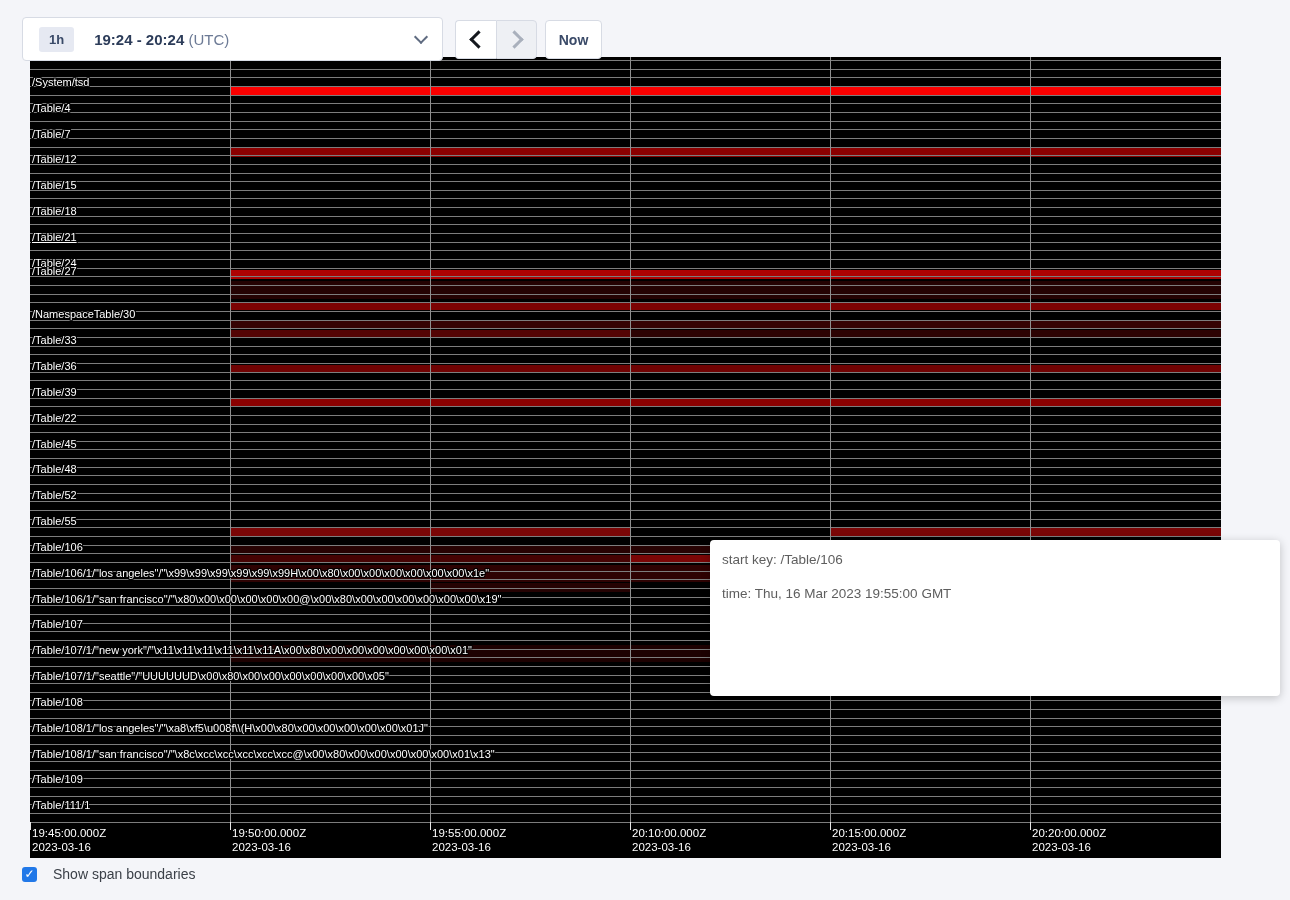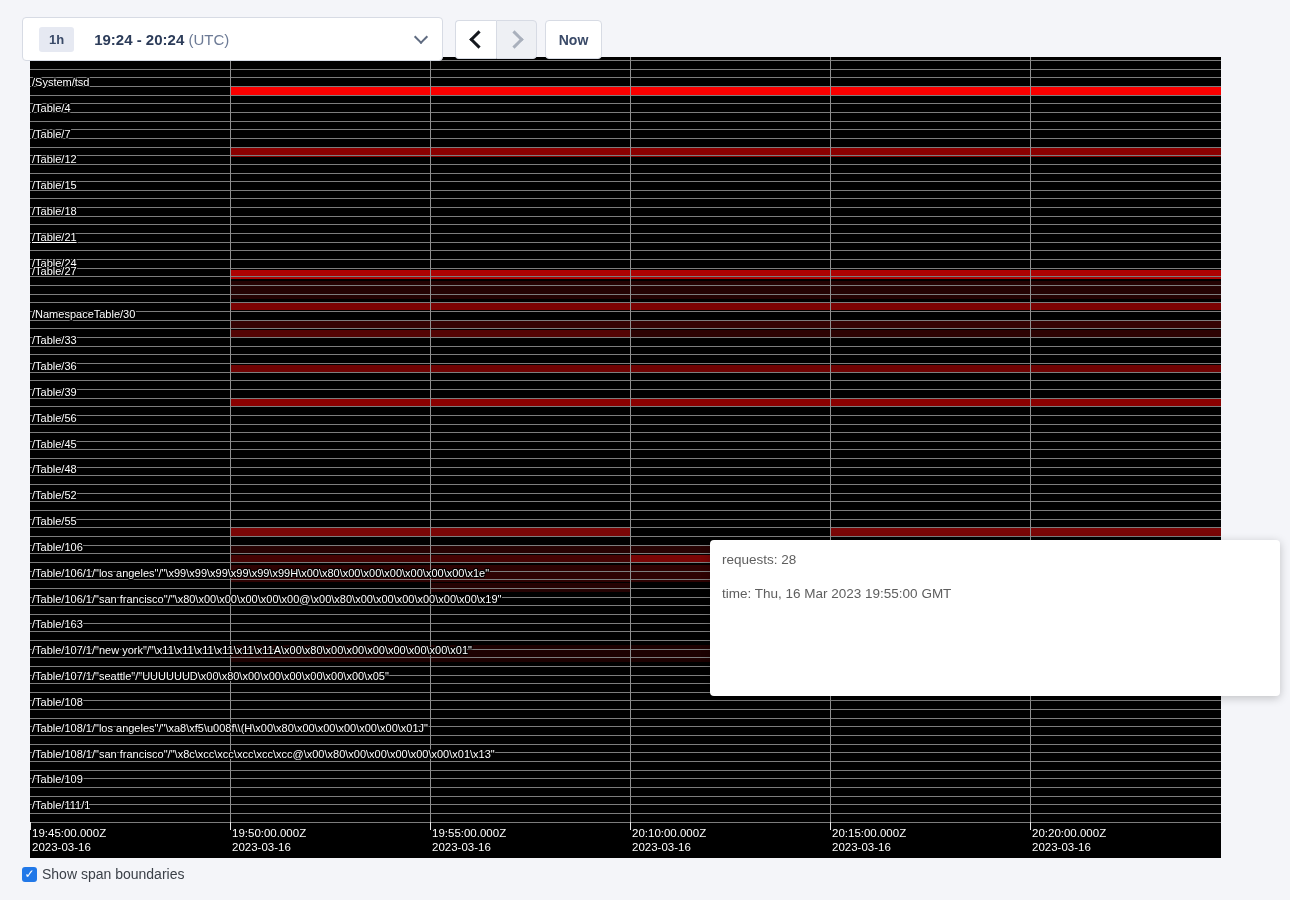--- a/index.html
+++ b/index.html
@@ -75,21 +75,21 @@
   }
   .tooltip p{margin:0 0 20px;line-height:14px;font-size:13.5px;color:#5e5e5e;}
   
   .footer{
     position:absolute;left:22px;top:866px;display:flex;align-items:center;z-index:5;
   }
   .cbox{
     width:15px;height:15px;background:#2178e8;border-radius:3px;color:#fff;
     font-size:12px;line-height:15px;text-align:center;cursor:pointer;flex:none;
   }
-  .cblabel{margin-left:5px;font-size:14px;color:#3b4048;}
+  .cblabel{margin-left:16px;font-size:14px;color:#3b4048;}
 </style>
 </head>
 <body>
 
 <div class="time-selector">
   <span class="badge">1h</span>
   <span class="range"><b>19:24 - 20:24</b>&nbsp;<span class="tz">(UTC)</span></span>
   <span class="chev-down"></span>
 </div>
 
@@ -223,29 +223,29 @@
     <div class="rowlabel" style="top: 96.49px; text-align: right;">/Table/12</div>
     <div class="rowlabel" style="top: 122.32px;">/Table/15</div>
     <div class="rowlabel" style="top: 148.15px;">/Table/18</div>
     <div class="rowlabel" style="top: 173.98px; text-decoration: underline;">/Table/21</div>
     <div class="rowlabel" style="top: 199.81px;">/Table/24</div>
     <div class="rowlabel" style="top: 208px;">/Table/27</div>
     <div class="rowlabel" style="top: 251.47px;">/NamespaceTable/30</div>
     <div class="rowlabel" style="top: 277.3px;">/Table/33</div>
     <div class="rowlabel" style="top: 303.13px;">/Table/36</div>
     <div class="rowlabel" style="top: 328.96px;">/Table/39</div>
-    <div class="rowlabel" style="top: 354.79px;">/Table/56</div>
+    <div class="rowlabel" style="top: 354.79px;">/Table/22</div>
     <div class="rowlabel" style="top: 380.62px;">/Table/45</div>
     <div class="rowlabel" style="top: 406.45px;">/Table/48</div>
     <div class="rowlabel" style="top: 432.28px;">/Table/52</div>
     <div class="rowlabel" style="top: 458.11px;">/Table/55</div>
     <div class="rowlabel" style="top: 483.94px;">/Table/106</div>
     <div class="rowlabel" style="top: 509.77px;">/Table/106/1/"los angeles"/"\x99\x99\x99\x99\x99\x99H\x00\x80\x00\x00\x00\x00\x00\x00\x1e"</div>
     <div class="rowlabel" style="top: 535.6px;">/Table/106/1/"san francisco"/"\x80\x00\x00\x00\x00\x00@\x00\x80\x00\x00\x00\x00\x00\x00\x19"</div>
-    <div class="rowlabel" style="top: 561.43px;">/Table/163</div>
+    <div class="rowlabel" style="top: 561.43px;">/Table/107</div>
     <div class="rowlabel" style="top: 587.26px;">/Table/107/1/"new york"/"\x11\x11\x11\x11\x11\x11A\x00\x80\x00\x00\x00\x00\x00\x00\x01"</div>
     <div class="rowlabel" style="top: 613.09px;">/Table/107/1/"seattle"/"UUUUUUD\x00\x80\x00\x00\x00\x00\x00\x00\x05"</div>
     <div class="rowlabel" style="top: 638.92px;">/Table/108</div>
     <div class="rowlabel" style="top: 664.75px;">/Table/108/1/"los angeles"/"\xa8\xf5\u008f\\(H\x00\x80\x00\x00\x00\x00\x00\x01J"</div>
     <div class="rowlabel" style="top: 690.58px;">/Table/108/1/"san francisco"/"\x8c\xcc\xcc\xcc\xcc\xcc@\x00\x80\x00\x00\x00\x00\x00\x01\x13"</div>
     <div class="rowlabel" style="top: 716.41px;">/Table/109</div>
     <div class="rowlabel" style="top: 742.24px;">/Table/111/1</div>
     <div class="tick" style="left: 0px;"></div>
     <div class="xlabel" style="left: 2px;">
       <div>19:45:00.000Z</div>
@@ -272,20 +272,20 @@
       <div>2023-03-16</div>
     </div>
     <div class="tick" style="left: 1000px;"></div>
     <div class="xlabel" style="left: 1002px;">
       <div>20:20:00.000Z</div>
       <div>2023-03-16</div>
     </div>
   </div>
 
 <div class="tooltip">
-  <p>requests: 28</p>
+  <p>start key: /Table/106</p>
   <p>time: Thu, 16 Mar 2023 19:55:00 GMT</p>
 </div>
 
 <div class="footer">
   <span class="cbox" role="checkbox" aria-checked="true">✓</span>
   <span class="cblabel">Show span boundaries</span>
 </div>
 
 </body></html>

